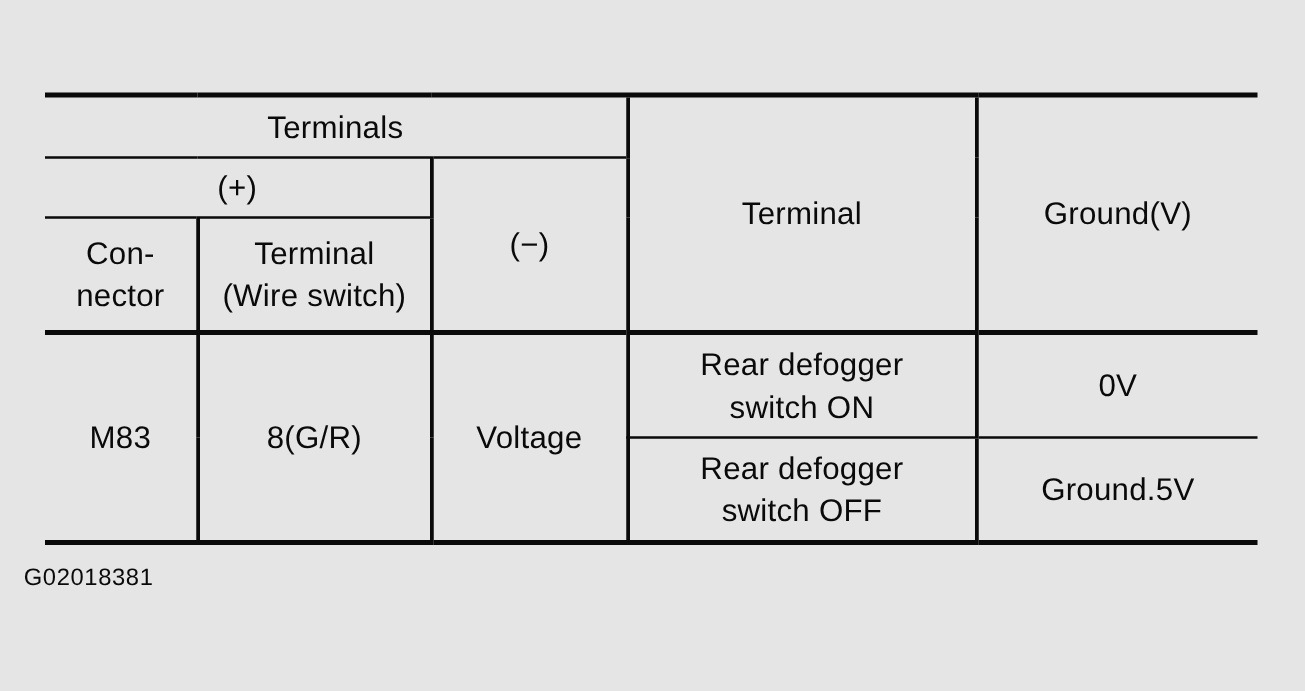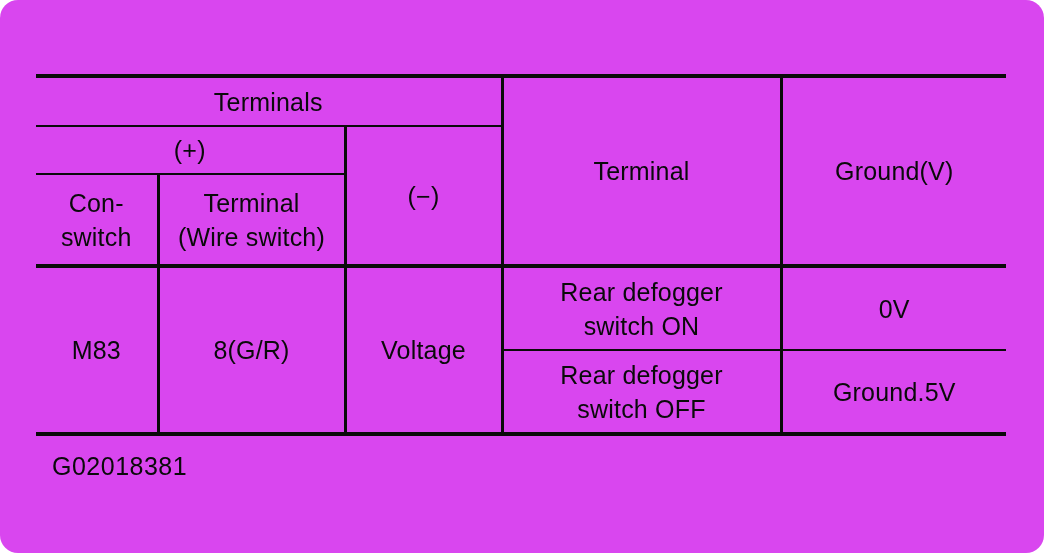--- a/index.html
+++ b/index.html
@@ -11,22 +11,21 @@
     height: 553px;
     position: relative;
     background: #ffffff;
     font-family: "Liberation Sans", sans-serif;
     color: #0a0a0a;
     overflow: hidden;
   }
   .page {
     position: absolute;
     inset: 0;
-    background: #d946ef;
-    border-radius: 18px;
+    background: #e5e5e5;
   }
   table.spec {
     position: absolute;
     left: 36px;
     top: 74px;
     width: 970px;
     border-collapse: collapse;
     table-layout: fixed;
     font-size: 25px;
     line-height: 1.36;
@@ -41,23 +40,23 @@
   }
   
   .bt-thick { border-top: 4px solid #0a0a0a; }
   .bb-thick { border-bottom: 4px solid #0a0a0a; }
   .bb-thin  { border-bottom: 2px solid #0a0a0a; }
   
   .br { border-right: 3px solid #0a0a0a; }
 
   .caption {
     position: absolute;
-    left: 52px;
+    left: 19px;
     top: 452px;
-    font-size: 25px;
+    font-size: 19px;
     letter-spacing: 0.5px;
   }
 </style>
 </head>
 <body>
 
 <div class="page">
 
   <table class="spec">
     <colgroup>
@@ -72,21 +71,21 @@
         <td colspan="3" class="bt-thick bb-thin br">Terminals</td>
         <td rowspan="3" class="bt-thick bb-thick br">Terminal</td>
         <td rowspan="3" class="bt-thick bb-thick">Ground(V)</td>
       </tr>
       <tr style="height:48px">
         <td colspan="2" class="bb-thin br">(+)</td>
         <td rowspan="2" class="bb-thick br">(−)</td>
       </tr>
       <tr style="height:92px">
         <td class="bb-thick br">Con-
-switch</td>
+nector</td>
         <td class="bb-thick br">Terminal
 (Wire switch)</td>
       </tr>
       <tr style="height:84px">
         <td rowspan="2" class="bb-thick br">M83</td>
         <td rowspan="2" class="bb-thick br">8(G/R)</td>
         <td rowspan="2" class="bb-thick br">Voltage</td>
         <td class="bb-thin br">Rear defogger
 switch ON</td>
         <td class="bb-thin">0V</td>

